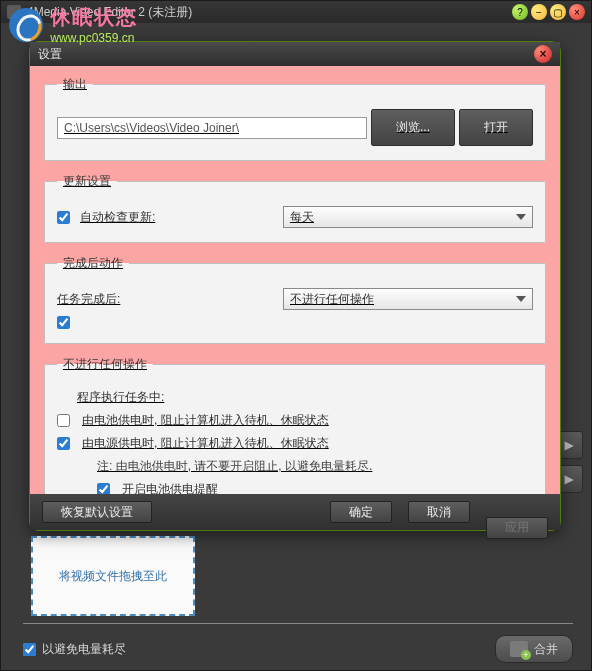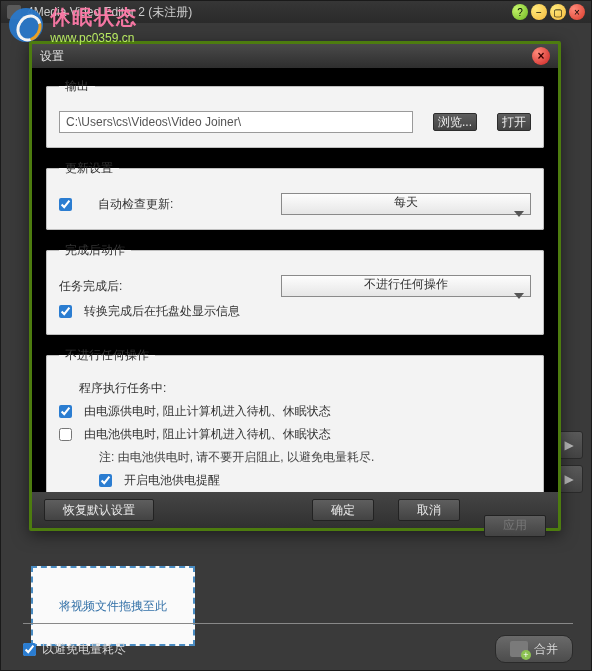--- a/index.html
+++ b/index.html
@@ -14,57 +14,57 @@
     .win-btn.yellow { background: radial-gradient(circle at 30% 30%, #ffe97a, #f5b93d); }
     .win-btn.red { background: radial-gradient(circle at 30% 30%, #ff8a7a, #d83a2a); }
     
     .watermark { position: absolute; top: 3px; left: 8px; z-index: 100; pointer-events: none; opacity: 0.95; }
     .watermark .wm-logo { width: 34px; height: 34px; border-radius: 50%; background: #2a78c9; display: inline-block; vertical-align: middle; position: relative; }
     .watermark .wm-logo::after { content: ""; position: absolute; left: 8px; top: 6px; width: 18px; height: 22px; border: 3px solid #fff; border-right-color: #f5a623; border-radius: 50%; transform: rotate(30deg); }
     .watermark .wm-text { display: inline-block; vertical-align: middle; margin-left: 4px; }
     .watermark .wm-cn { color: #ff7aa8; font-size: 20px; font-weight: bold; letter-spacing: 2px; }
     .watermark .wm-url { color: #bef264; font-size: 12px; }
     
-    .dropzone { position: absolute; left: 30px; top: 565px; width: 164px; height: 80px; border: 2px dashed #4a8cc2; background: #fafafa; display: flex; align-items: center; justify-content: center; color: #3572a8; }
+    .dropzone { position: absolute; left: 30px; top: 535px; width: 164px; height: 80px; border: 2px dashed #4a8cc2; background: #fafafa; display: flex; align-items: center; justify-content: center; color: #3572a8; }
     .underline { height: 1px; background: #888; position: absolute; left: 22px; top: 622px; width: 550px; }
     
     .bottom-bar { position: absolute; left: 22px; top: 634px; width: 550px; display: flex; align-items: center; }
     .chk { width: 13px; height: 13px; margin-right: 6px; accent-color: #2b7dd1; }
     .merge-btn { margin-left: auto; height: 28px; padding: 0 14px; background: linear-gradient(#6a6a6a,#4c4c4c); border: 1px solid #2a2a2a; color: #d8d8d8; display: flex; align-items: center; gap: 6px; border-radius: 10px; justify-content: space-between; }
     .merge-icon { width: 18px; height: 16px; background: #7a7a7a; border-radius: 2px; position: relative; }
     .merge-icon::after { content: "+"; position: absolute; right: -3px; bottom: -3px; width: 10px; height: 10px; background: #8cc152; color: #fff; border-radius: 50%; font-size: 9px; line-height: 10px; text-align: center; }
     
     .side-square { position: absolute; right: 8px; width: 28px; height: 28px; background: linear-gradient(#5a5a5a,#434343); border: 1px solid #2a2a2a; border-radius: 3px; display:flex; align-items:center; justify-content:center; color:#b8b8b8; }
     
     
-    .dialog { position: absolute; left: 28px; top: 40px; width: 532px; height: 490px; background: #000000; border: 3px solid #4d7c0f; box-shadow: 0 4px 16px rgba(0,0,0,0.5); border-radius: 2px; }
+    .dialog { position: absolute; left: 28px; top: 40px; width: 532px; height: 490px; background: #fca5a5; border: 1px solid #4d7c0f; box-shadow: 0 4px 16px rgba(0,0,0,0.5); border-radius: 10px; }
     .dialog-title { height: 24px; background: linear-gradient(#4a4a4a,#2e2e2e); color: #e5e5e5; display: flex; align-items: center; padding: 0 8px; }
     .dialog-close { margin-left: auto; width: 18px; height: 18px; border-radius: 50%; background: radial-gradient(circle at 30% 30%, #ff8a7a, #c22); color: #3a0000; display: flex; align-items: center; justify-content: center; font-size: 12px; cursor: pointer; font-weight: bold; }
     
-    .dialog-body { padding: 10px 14px; }
+    .dialog-body { padding: 10px 14px; text-decoration: underline; }
     fieldset { border: 1px solid #bfbfbf; border-radius: 2px; padding: 10px 12px 14px; margin-bottom: 12px; background: #f3f3f3; }
     legend { padding: 0 6px; color: #333; }
-    .row { display: flex; align-items: center; gap: 20px; margin-top: 6px; }
+    .row { display: flex; align-items: center; gap: 4px; margin-top: 6px; }
     .lbl { color: #333; }
     .txtfield { flex: 1; height: 22px; border: 1px solid #9a9a9a; background: #fff; padding: 0 6px; color: #555; }
-    .btn-dark { height: 18px; padding: 0 4px; background: linear-gradient(#5e5e5e,#434343); border: 1px solid #2d2d2d; color: #eaeaea; border-radius: 2px; cursor: pointer; }
+    .btn-dark { height: 37px; padding: 0 24px; background: linear-gradient(#5e5e5e,#434343); border: 1px solid #2d2d2d; color: #eaeaea; border-radius: 2px; cursor: pointer; }
     .btn-dark:disabled { color: #888; cursor: default; }
     .select { width: 250px; height: 22px; border: 1px solid #8a8a8a; background: linear-gradient(#fdfdfd,#e6e6e6); display: flex; align-items: center; padding: 0 6px; color: #333; position: relative; }
     .select .arrow { margin-left: auto; width: 0; height: 0; border-left: 5px solid transparent; border-right: 5px solid transparent; border-top: 6px solid #555; }
     .chk-row { display: flex; align-items: center; gap: 6px; color: #333; margin-top: 6px; }
     .chk-row.indent1 { margin-left: 20px; }
     .chk-row.indent2 { margin-left: 40px; }
     .note { margin-left: 40px; color: #444; margin-top: 6px; }
     
-    .dialog-footer { position: absolute; bottom: 0; left: 0; right: 0; height: 36px; background: linear-gradient(#454545,#303030); display: flex; align-items: center; padding: 0 12px; gap: 24px; }
+    .dialog-footer { position: absolute; bottom: 0; left: 0; right: 0; height: 36px; background: linear-gradient(#454545,#303030); display: flex; align-items: center; padding: 0 12px; gap: 16px; }
     .spacer { flex: 1; }
     .foot-btn { height: 22px; padding: 0 18px; background: linear-gradient(#5e5e5e,#434343); border: 1px solid #222; color: #eaeaea; border-radius: 2px; cursor: pointer; }
     .foot-btn.disabled { color: #777; margin-top: 31px; }
     
-    .gap-right { margin-left: auto; flex-direction: column; }
+    .gap-right { margin-left: auto; }
   </style>
 </head>
 <body>
 
 <div class="main-window">
   <div class="titlebar">
     <div class="titlebar-icon"></div>
     <span>4Media Video Editor 2 (未注册)</span>
     <div class="win-buttons">
       <div class="win-btn green">?</div>
@@ -131,36 +131,35 @@
         <legend>完成后动作</legend>
         <div class="row">
           <span class="lbl">任务完成后:</span>
           <div class="select gap-right">
             <span>不进行任何操作</span>
             <span class="arrow"></span>
           </div>
         </div>
         <div class="chk-row">
           <input type="checkbox" class="chk" checked="" style="">
-          <span>转换完成后在托盘处显示信息</span>
         </div>
       </fieldset>
 
       <fieldset>
         <legend>不进行任何操作</legend>
         <div class="chk-row indent1" style="">
           <span>程序执行任务中:</span>
         </div>
         <div class="chk-row">
+          <input type="checkbox" class="chk" style="">
+          <span>由电池供电时, 阻止计算机进入待机、休眠状态</span>
+        </div>
+        <div class="chk-row">
           <input type="checkbox" class="chk" checked="" style="">
           <span>由电源供电时, 阻止计算机进入待机、休眠状态</span>
-        </div>
-        <div class="chk-row">
-          <input type="checkbox" class="chk" style="">
-          <span>由电池供电时, 阻止计算机进入待机、休眠状态</span>
         </div>
         <div class="note">注: 由电池供电时, 请不要开启阻止, 以避免电量耗尽.</div>
         <div class="chk-row indent2">
           <input type="checkbox" class="chk" checked="" style="">
           <span>开启电池供电提醒</span>
         </div>
       </fieldset>
 
     </div>
     <div class="dialog-footer">

